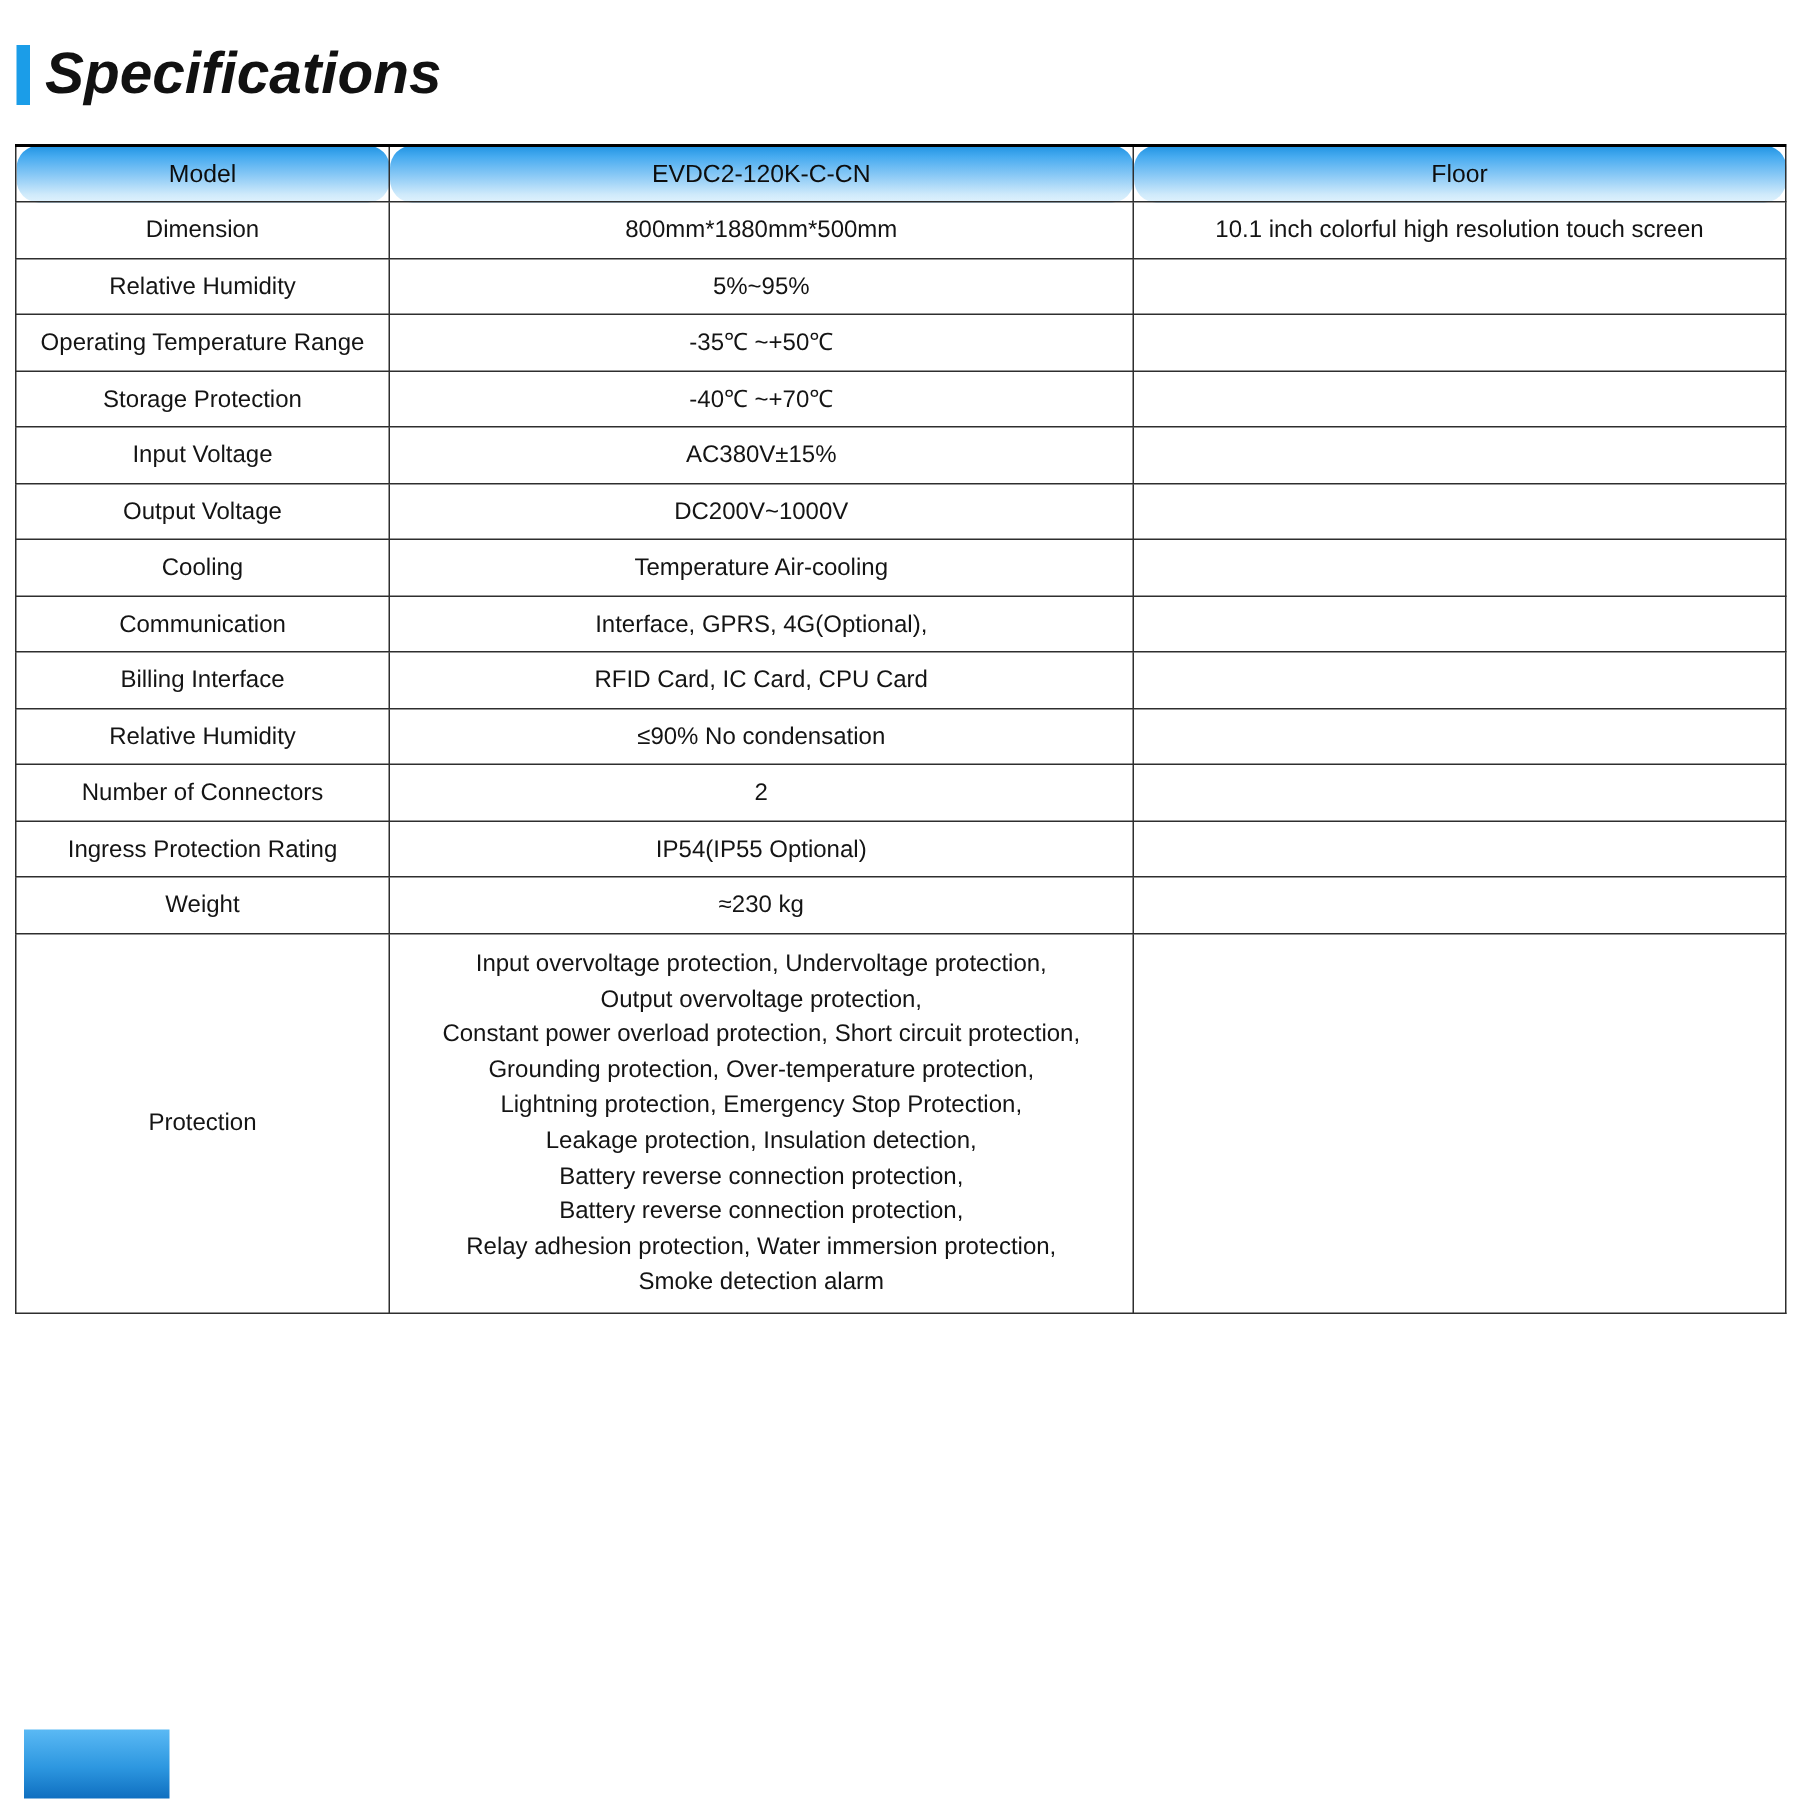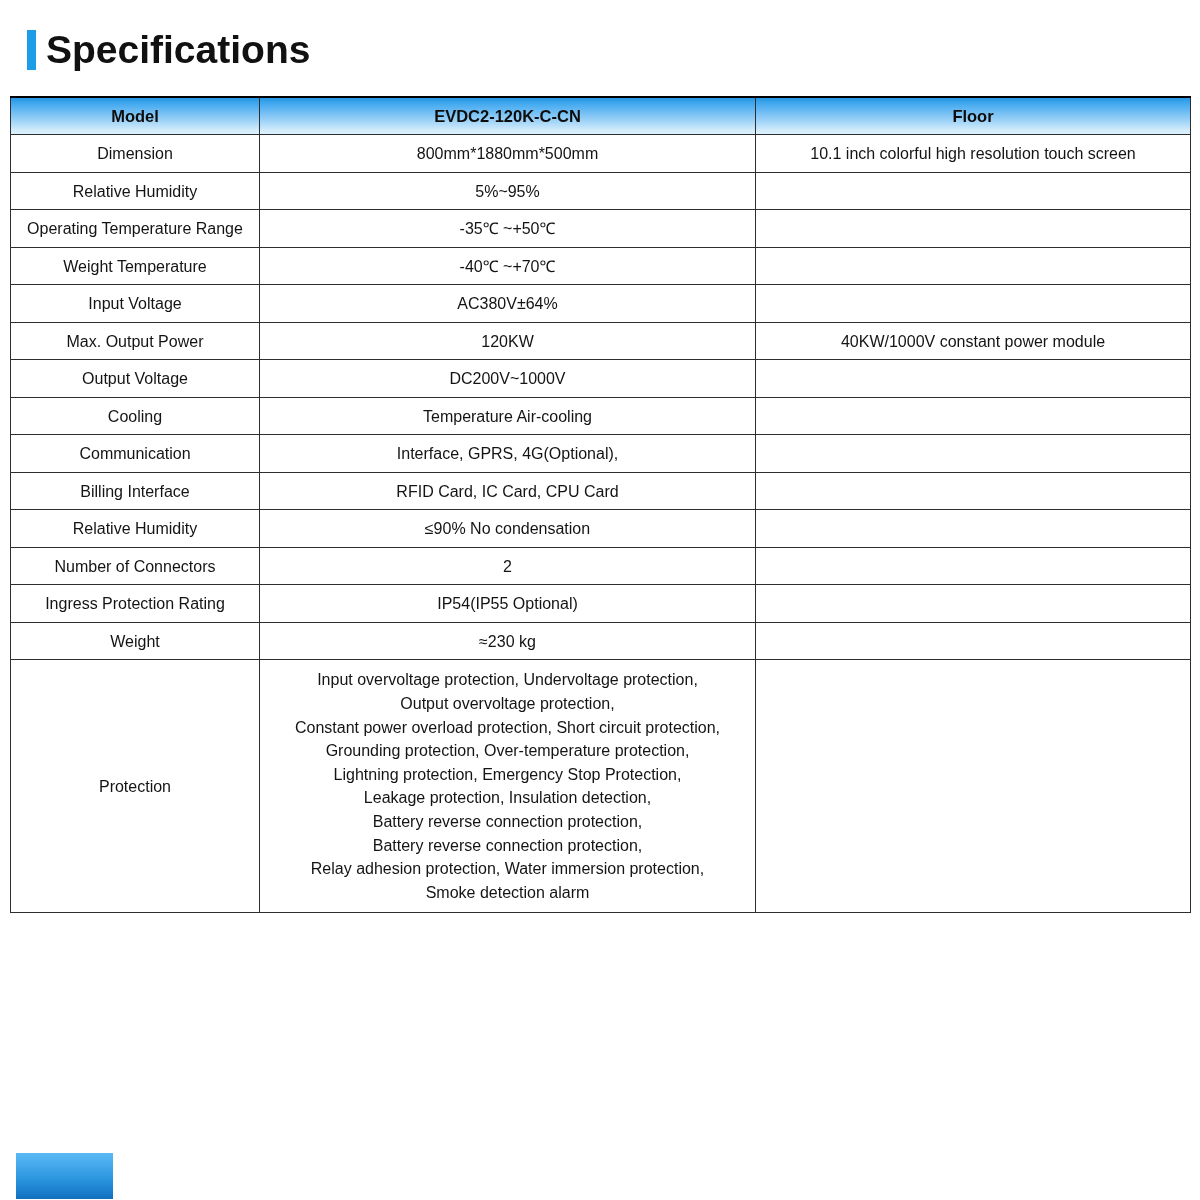--- a/index.html
+++ b/index.html
@@ -7,21 +7,22 @@
     width: 1200px; height: 1200px;
     background: #ffffff;
     font-family: "Liberation Sans", sans-serif;
     color: #141414;
     position: relative;
     overflow: hidden;
   }
   .title-row {
     display: flex;
     align-items: center;
-    margin: 30px 0 0 27px;
+    margin: 30px 0 0 11px;
+    font-style: italic;
   }
   .title-accent {
     width: 9px;
     height: 40px;
     background: #1b9de8;
     margin-right: 10px;
     flex: 0 0 auto;
   }
   .page-title {
     font-size: 39px;
@@ -41,27 +42,28 @@
   .specs th, .specs td {
     border: 1.6px solid #2e2e2e;
     text-align: center;
     vertical-align: middle;
     font-size: 16px;
     line-height: 21px;
     padding: 7px 4px;
     white-space: pre-line;
   }
   .specs thead th {
-    font-weight: bold;
+    font-weight: normal;
     font-size: 16.5px;
     height: 38px;
     padding: 4px;
     border-top: 2.5px solid #000000;
     background: linear-gradient(180deg, #2496e4 0%, #47abf0 18%, #8ecbf6 55%, #cfeafb 88%, #ddf1fd 100%);
     color: #0d0d0d;
+    border-radius: 15px;
   }
   .specs tbody tr.h1 td { height: 37.5px; text-align: center; }
   .specs tbody tr.h2 td { height: 62px; }
   .specs tbody tr.protection-row td { line-height: 23.6px; padding: 8px 4px; margin-top: 11px; }
   .footer-bar {
     position: absolute;
     left: 16px;
     top: 1153px;
     width: 97px;
     height: 46px;
@@ -99,33 +101,28 @@
     <td>Relative Humidity</td>
     <td>5%~95%</td>
     <td></td>
   </tr>
       <tr class="h1">
     <td>Operating Temperature Range</td>
     <td>-35℃ ~+50℃</td>
     <td></td>
   </tr>
       <tr class="h1">
-    <td>Weight Temperature</td>
+    <td>Storage Protection</td>
     <td>-40℃ ~+70℃</td>
     <td></td>
   </tr>
       <tr class="h1">
     <td>Input Voltage</td>
-    <td>AC380V±64%</td>
+    <td>AC380V±15%</td>
     <td></td>
-  </tr>
-      <tr class="h1">
-    <td>Max. Output Power</td>
-    <td>120KW</td>
-    <td>40KW/1000V constant power module</td>
   </tr>
       <tr class="h1">
     <td>Output Voltage</td>
     <td>DC200V~1000V</td>
     <td></td>
   </tr>
       <tr class="h1">
     <td>Cooling</td>
     <td>Temperature Air-cooling</td>
     <td></td>

